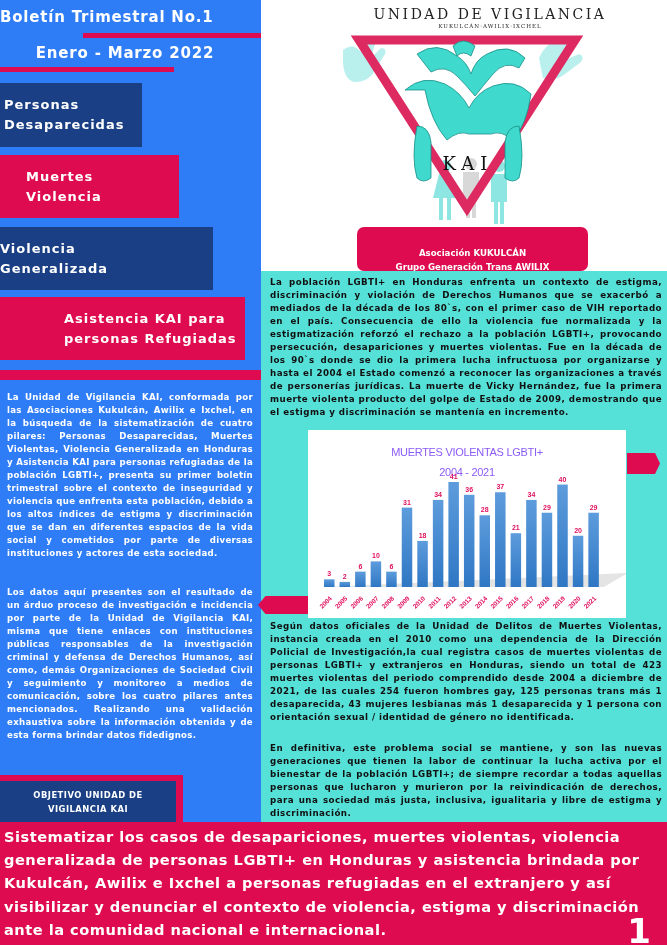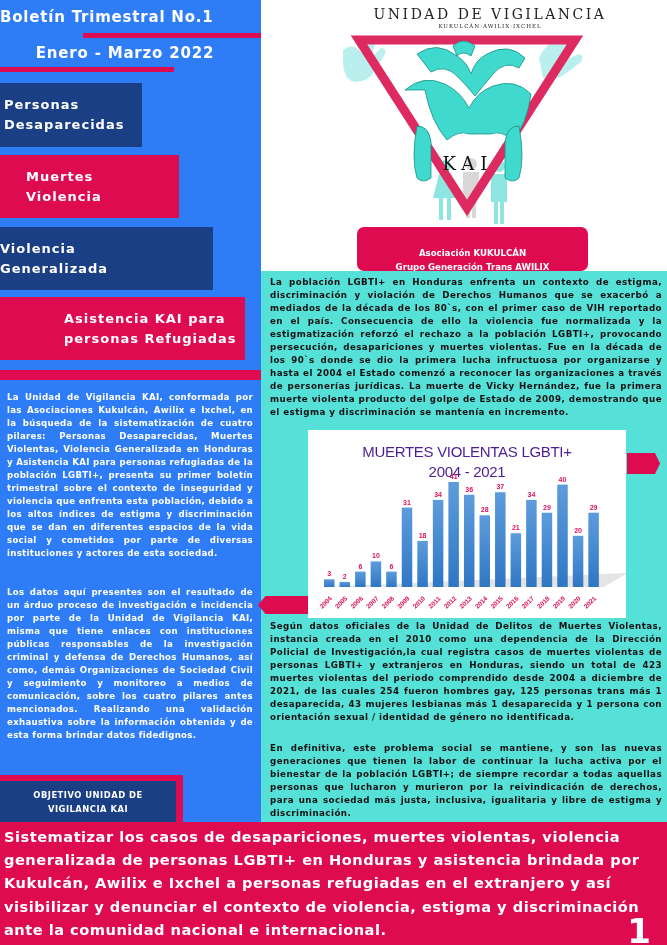--- a/index.html
+++ b/index.html
@@ -91,21 +91,21 @@
     .p1 { top: 5px; }
     .p2 { top: 349px; }
     .p3 { top: 471px; }
 
     .chart-box {
       position: absolute; left: 47px; top: 159px; width: 318px; height: 188px;
       background: #ffffff;
     }
     .chart-title {
       position: absolute; left: 0; width: 100%; top: 12px; text-align: center;
-      font-family: "Liberation Sans", sans-serif; font-size: 15px; line-height: 20px; color: #4c1d95;
+      font-family: "Liberation Sans", sans-serif; font-size: 11px; line-height: 20px; color: #8b5cf6;
       letter-spacing: -0.3px;
     }
     .chart-svg { position: absolute; left: 0; top: 0; }
 
     .tab-right {
       position: absolute; left: 366px; top: 182px; width: 33px; height: 21px;
       background: #de0b50; clip-path: polygon(0 0, 85% 0, 100% 50%, 85% 100%, 0 100%);
     }
     .tab-left {
       position: absolute; left: -3px; top: 325px; width: 50px; height: 18px;

